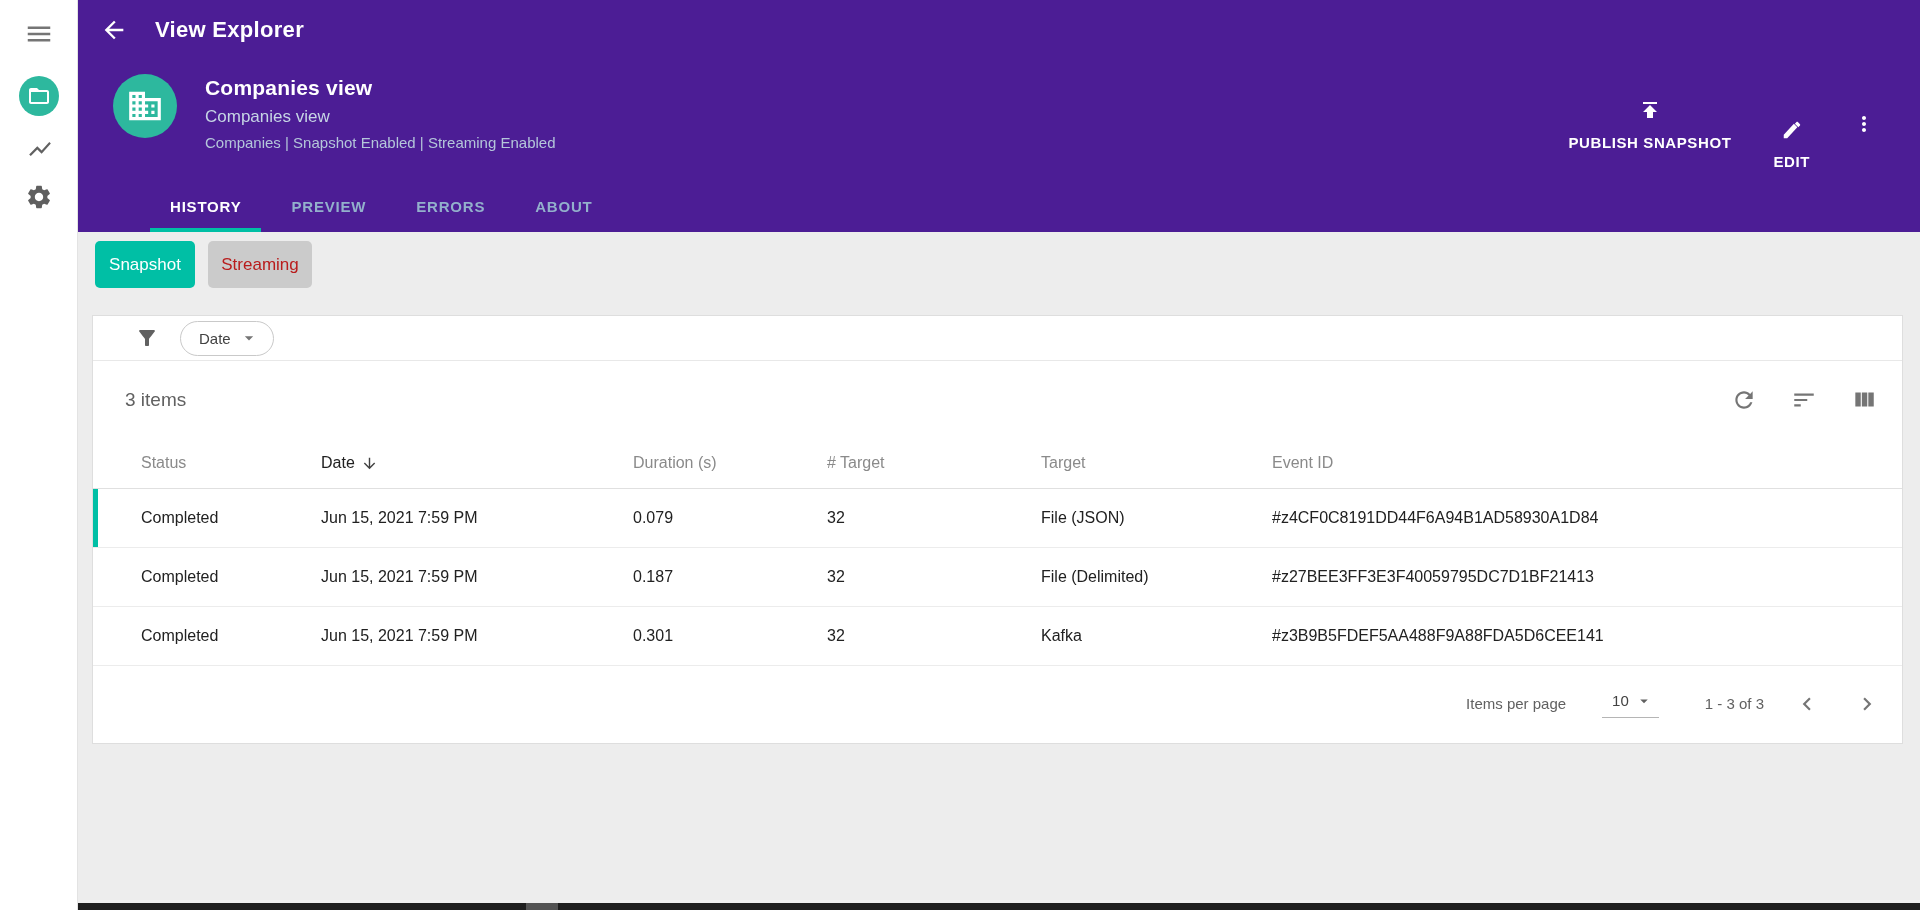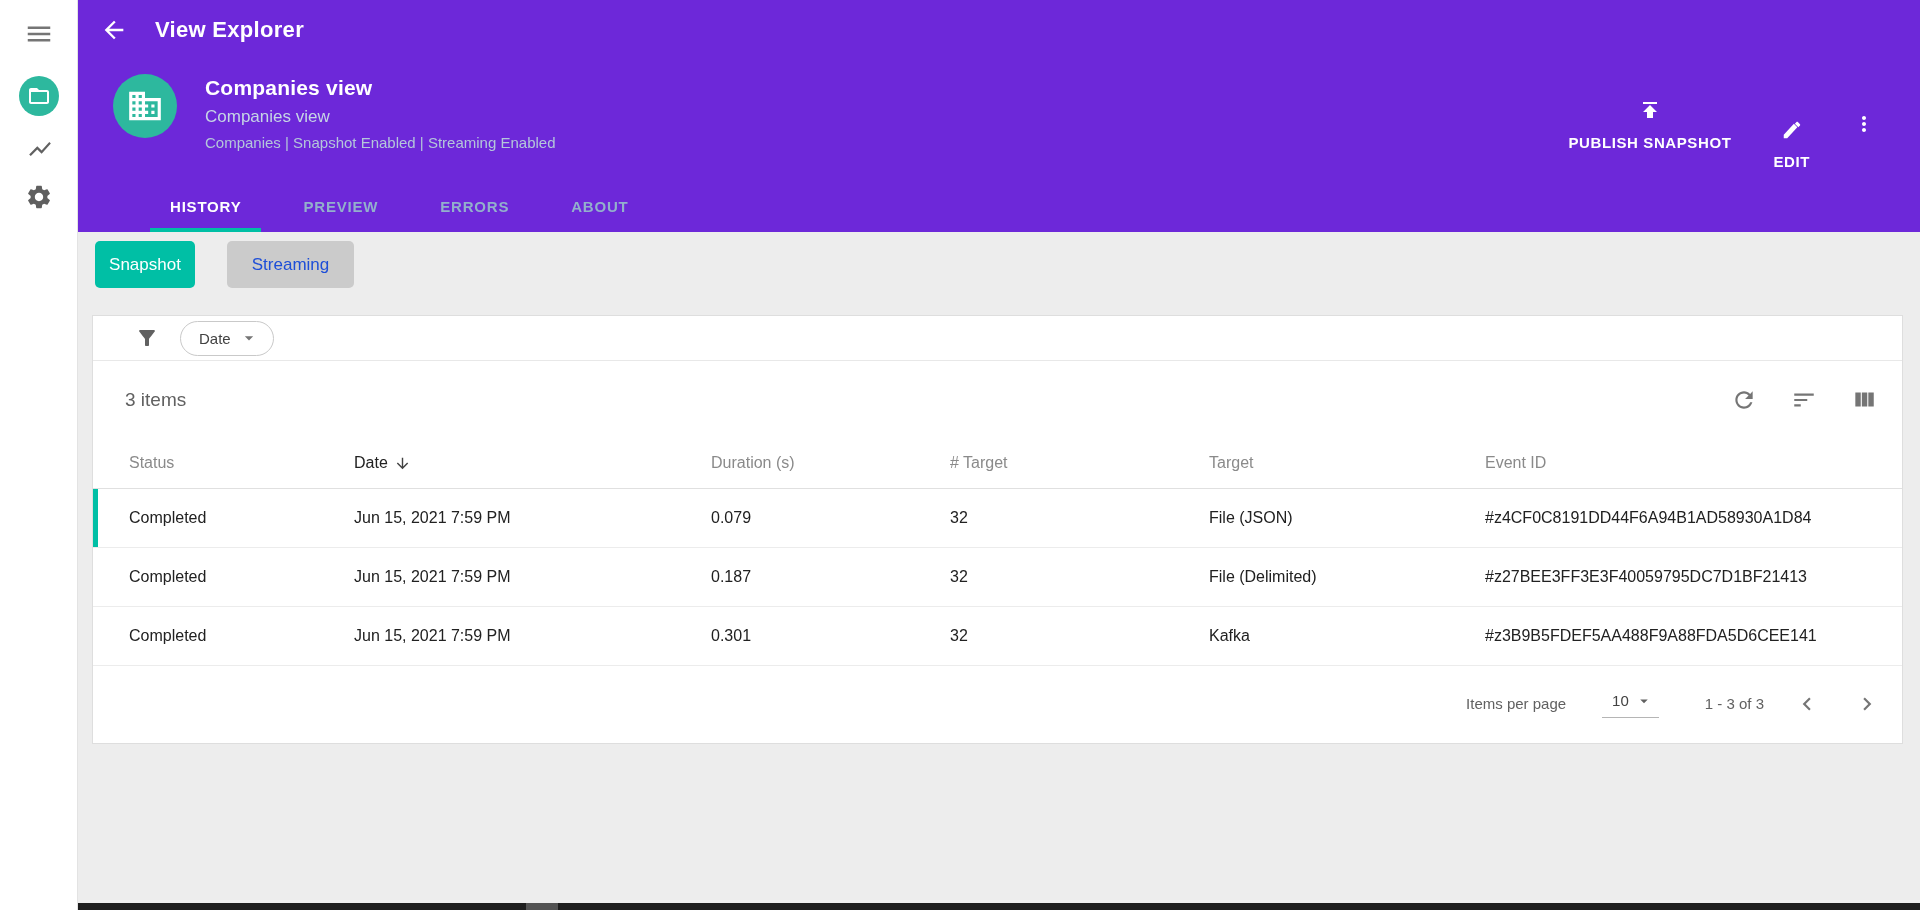--- a/index.html
+++ b/index.html
@@ -10,59 +10,59 @@
   }
   
   .sidebar { position:absolute; left:0; top:0; width:78px; height:910px; background:#fff; border-right:1px solid #e3e3e3; z-index:5; }
   .rail-btn { position:absolute; display:flex; align-items:center; justify-content:center; cursor:pointer; }
   .rail-menu { left:24px; top:22px; width:30px; height:24px; }
   .rail-app { left:19px; top:76px; width:40px; height:40px; border-radius:50%; background:#2db89e; }
   .rail-chart { left:27px; top:136px; width:26px; height:26px; }
   .rail-gear { left:25px; top:183px; width:28px; height:28px; }
 
   
-  .header-block { position:absolute; left:78px; top:0; width:1842px; height:232px; background:#6d28d9; color:#fff; }
+  .header-block { position:absolute; left:78px; top:0; width:1842px; height:232px; background:#4c1d95; color:#fff; }
   .appbar { display:flex; align-items:center; height:60px; padding-left:21px; }
   .back-btn { width:30px; height:30px; display:flex; align-items:center; justify-content:center; cursor:pointer; }
   .appbar-title { margin-left:26px; font-size:22px; font-weight:bold; letter-spacing:.3px; }
 
   .view-row { position:absolute; left:35px; top:74px; display:flex; }
   .avatar { width:64px; height:64px; border-radius:50%; background:#2db89e; display:flex; align-items:center; justify-content:center; flex:none; }
   .view-text { margin-left:28px; padding-top:2px; }
   .view-title { font-size:21px; font-weight:bold; letter-spacing:.2px; }
   .view-subtitle { margin-top:7px; font-size:17px; color:#c6d5e5; }
   .view-meta { margin-top:7px; font-size:15px; color:#b4c6da; }
 
   .header-actions { position:absolute; right:42px; top:78px; display:flex; align-items:center; }
   .action-btn { display:flex; align-items:center; gap:12px; font-size:15px; font-weight:bold; letter-spacing:.6px; cursor:pointer;flex-direction:column; }
   .action-btn + .action-btn { margin-left:42px;margin-top:41px; }
   .kebab-btn { margin-left:40px; width:28px; height:28px; display:flex; align-items:center; justify-content:center; cursor:pointer; }
 
-  .tabs { position:absolute; left:72px; bottom:0; display:flex; gap:22px; }
+  .tabs { position:absolute; left:72px; bottom:0; display:flex; gap:10px; }
   .tab { padding:0 20px; height:48px; display:flex; align-items:center; font-size:15px; font-weight:bold; letter-spacing:.8px; color:#93b0cc; cursor:pointer; border-bottom:4px solid transparent; }
   .tab.active { color:#fff; border-bottom-color:#00bfa5; }
 
   
   .mode-btn { position:absolute; top:241px; height:47px; border:none; border-radius:5px; font-size:17px; font-family:inherit; cursor:pointer; }
   .mode-snapshot { left:95px; width:100px; background:#00bfa5; color:#fff; }
-  .mode-streaming { left:227px; width:127px; background:#cbcbcb; color:#1d4ed8; }
+  .mode-streaming { left:208px; width:104px; background:#cbcbcb; color:#b91c1c; }
 
   
   .card { position:absolute; left:92px; top:315px; width:1811px; height:429px; background:#fff; border:1px solid #dedede; }
   .filter-row { height:45px; display:flex; align-items:center; padding-left:41px; border-bottom:1px solid #e8e8e8; }
   .funnel-btn { width:26px; height:26px; display:flex; align-items:center; justify-content:center; cursor:pointer; }
   .filter-chip { margin-left:20px; height:35px; padding:0 14px 0 18px; border:1px solid #c9c9c9; border-radius:18px; display:flex; align-items:center; gap:8px; cursor:pointer; background:#fff; }
   .filter-chip .chip-label { font-size:15px; color:#424242; }
 
   .items-row { height:77px; display:flex; align-items:center; padding:0 24px 0 32px; }
   .items-count { font-size:19px; color:#616161; }
   .items-spacer { flex:1; }
   .tool-btn { width:28px; height:28px; display:flex; align-items:center; justify-content:center; cursor:pointer; margin-left:32px; }
 
-  .grid-cols { display:grid; grid-template-columns:180px 312px 194px 214px 231px 1fr; align-items:center; padding-left:36px;gap:45px; }
+  .grid-cols { display:grid; grid-template-columns:180px 312px 194px 214px 231px 1fr; align-items:center; padding-left:48px; }
   .table-head { height:51px; border-bottom:1px solid #e0e0e0; font-size:16px; color:#8a8a8a; }
   .head-cell { display:flex; align-items:center; gap:6px; cursor:pointer; }
   .head-cell.sorted { color:#212121; }
   .table-row { height:59px; border-bottom:1px solid #ececec; font-size:16px; color:#212121; position:relative; cursor:pointer; background:#fff; }
   .row-indicator { position:absolute; left:0; top:0; bottom:0; width:5px; background:#00bfa5; }
 
   .pagination { height:75px; display:flex; align-items:center; justify-content:flex-end; padding-right:18px; font-size:15px; color:#616161; }
   .page-size { margin-left:36px; display:flex; align-items:center; gap:6px; padding:2px 6px 7px 10px; border-bottom:1px solid #b5b5b5; cursor:pointer; color:#424242;text-align:right; }
   .range-label { margin-left:46px; }
   .pager-btn { width:34px; height:34px; margin-left:26px; display:flex; align-items:center; justify-content:center; cursor:pointer; }

